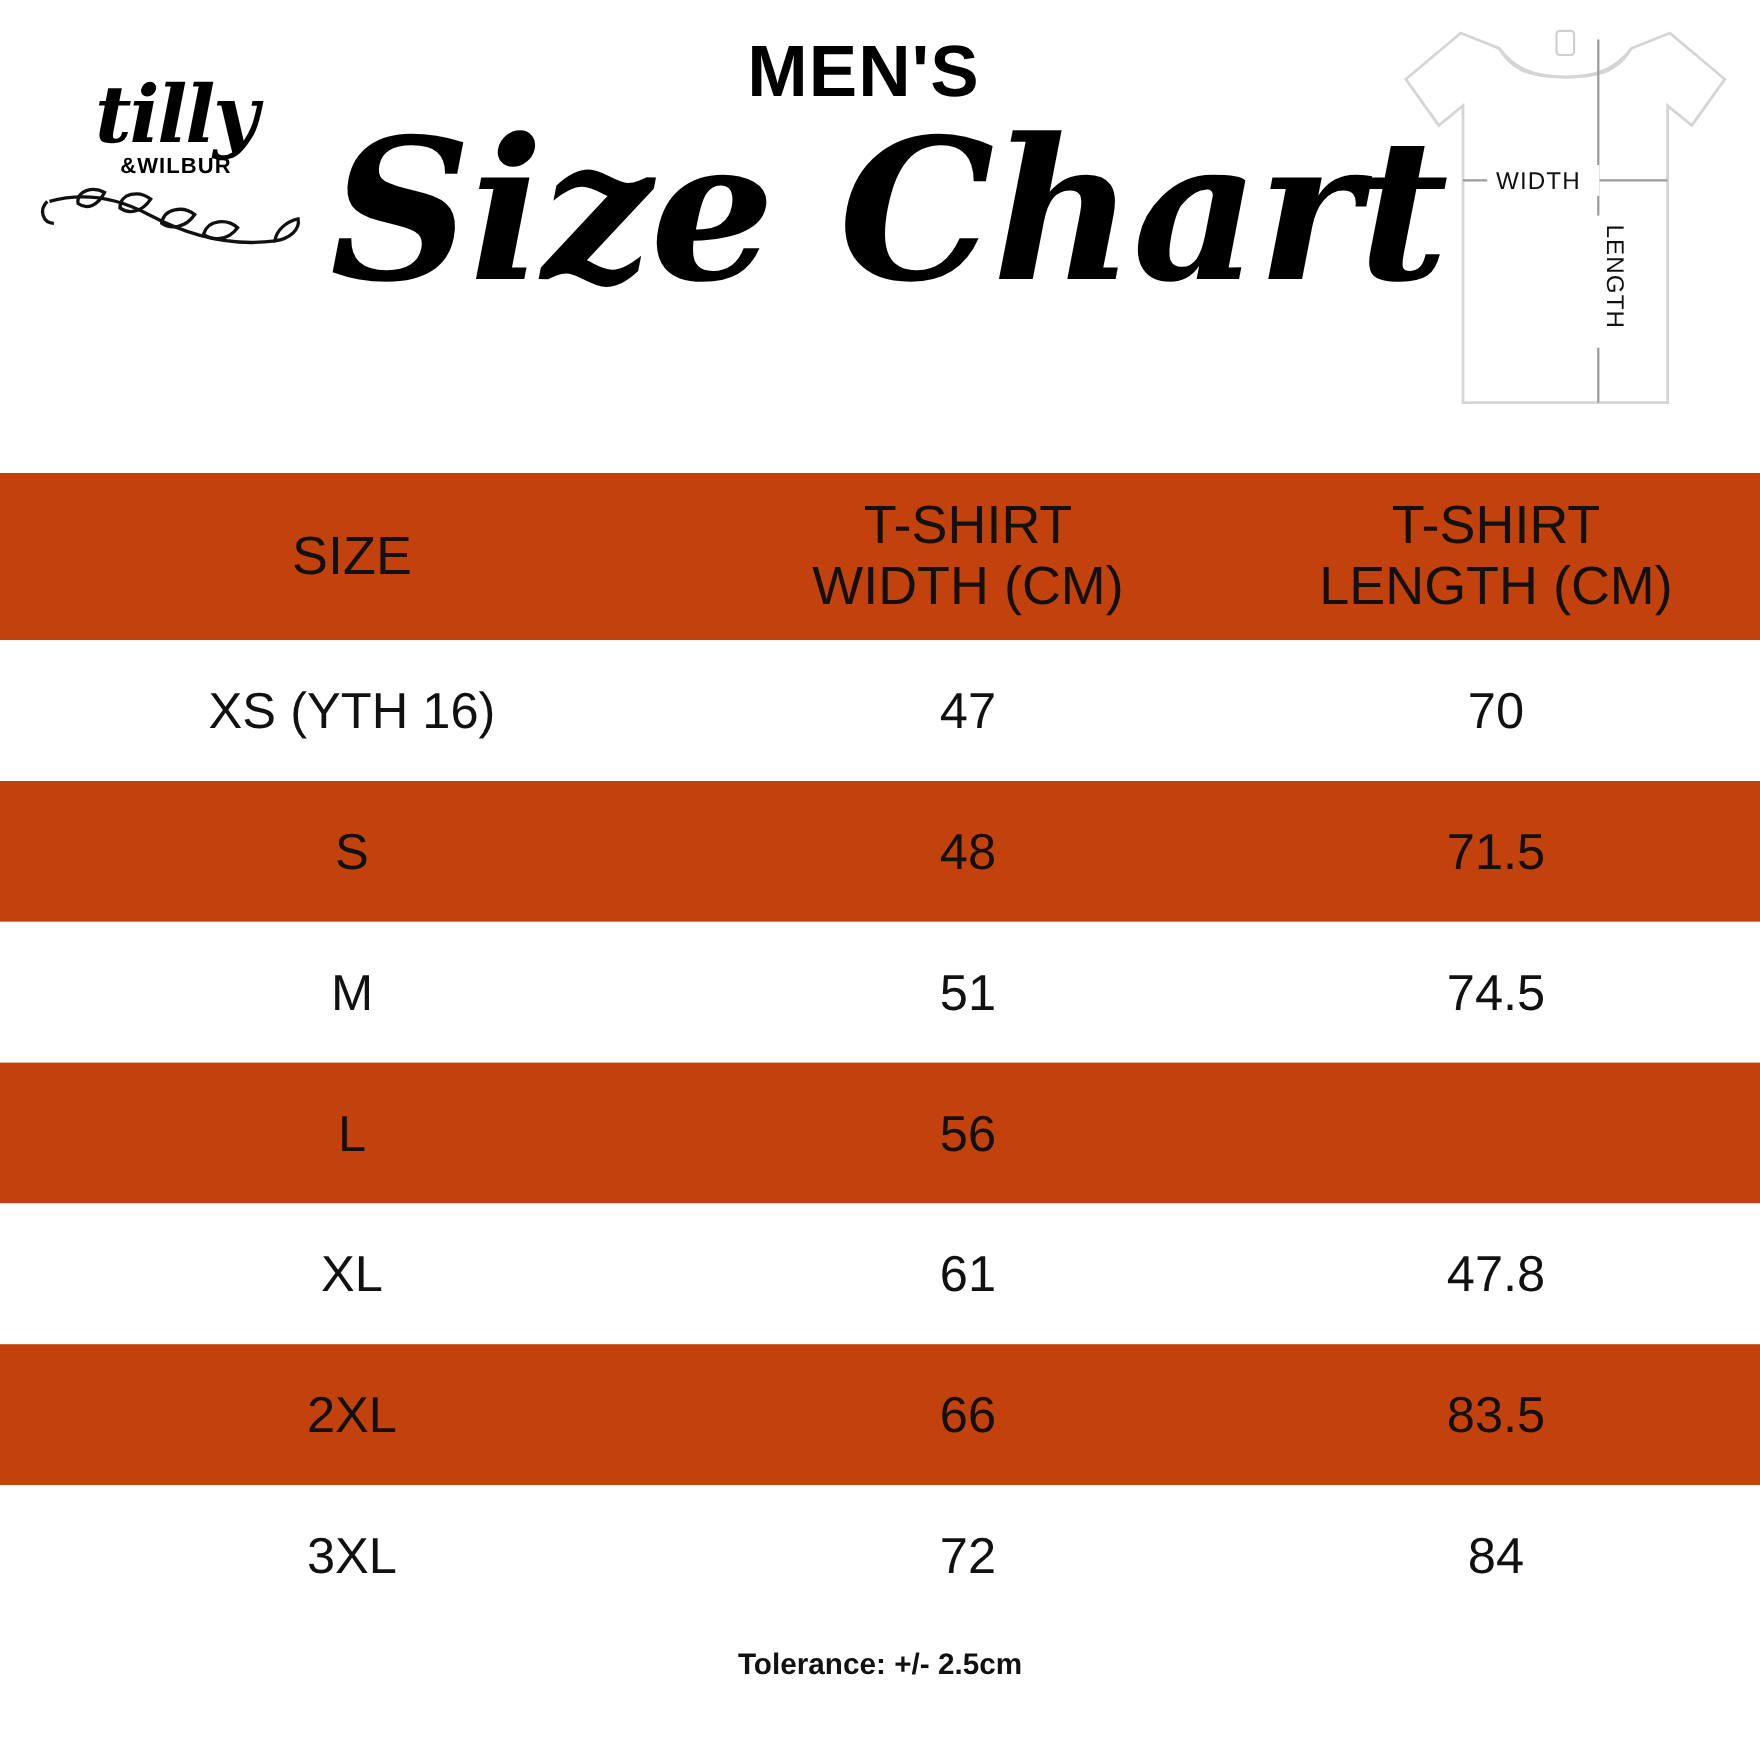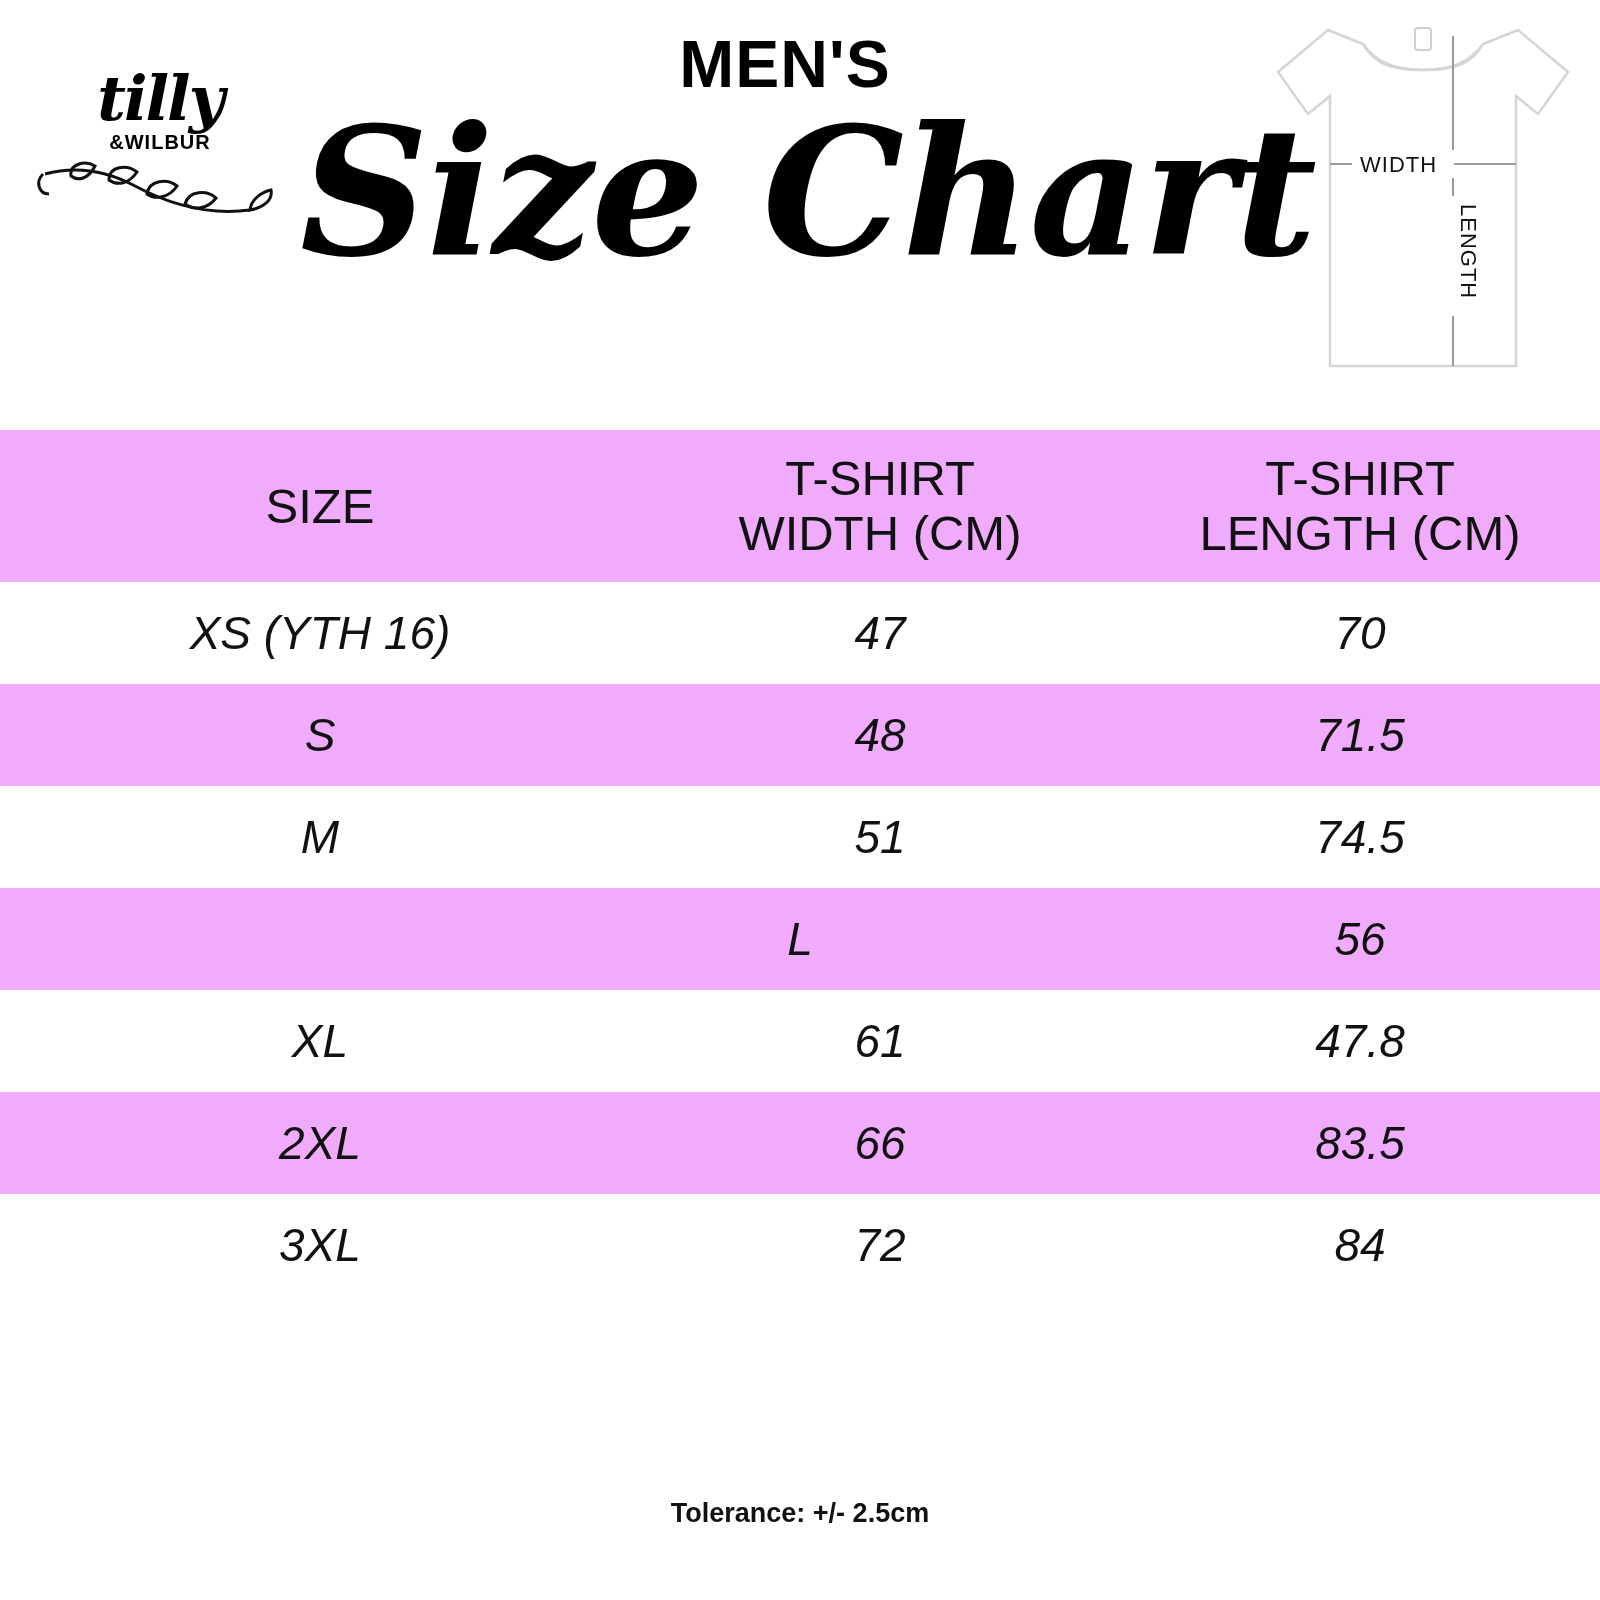--- a/index.html
+++ b/index.html
@@ -28,21 +28,21 @@
     left: 30px;
     top: 70px;
     width: 260px;
     height: 240px;
     text-align: center;
   }
   .brand-script {
     font-family: "DejaVu Serif", serif;
     font-style: italic;
     font-weight: bold;
-    font-size: 62px;
+    font-size: 72px;
     line-height: 0.95;
     letter-spacing: -2px;
   }
   .brand-sub {
     font-family: "Liberation Sans", sans-serif;
     font-weight: bold;
     font-size: 20px;
     letter-spacing: 1px;
     margin-top: 2px;
   }
@@ -93,21 +93,21 @@
     position: absolute;
     top: 430px;
     left: 0;
     width: 1600px;
   }
   .row {
     display: flex;
     width: 100%;
     align-items: center;
   }
-  .row.shaded { background: #f0abfc; justify-content: flex-end; }
+  .row.shaded { background: #c2410c; }
   .row.plain  { background: #ffffff; }
 
   .cell {
     text-align: center;
     font-family: "Liberation Sans", sans-serif;
     font-size: 46px;
     color: #111111;
   }
   .col-size   { width: 40%; }
   .col-width  { width: 30%; }
@@ -117,21 +117,21 @@
     height: 152px;
     background: #e6e6e6;
   }
   .header-row .cell {
     font-size: 49px;
     line-height: 1.12;
     font-weight: normal;
     color: #111111;
   }
 
-  .data-row { height: 102px; font-style: italic; }
+  .data-row { height: 128px; }
 
   
   .footer {
     position: absolute;
     left: 0;
     right: 0;
     top: 1498px;
     text-align: center;
     font-family: "Liberation Sans", sans-serif;
     font-weight: bold;

